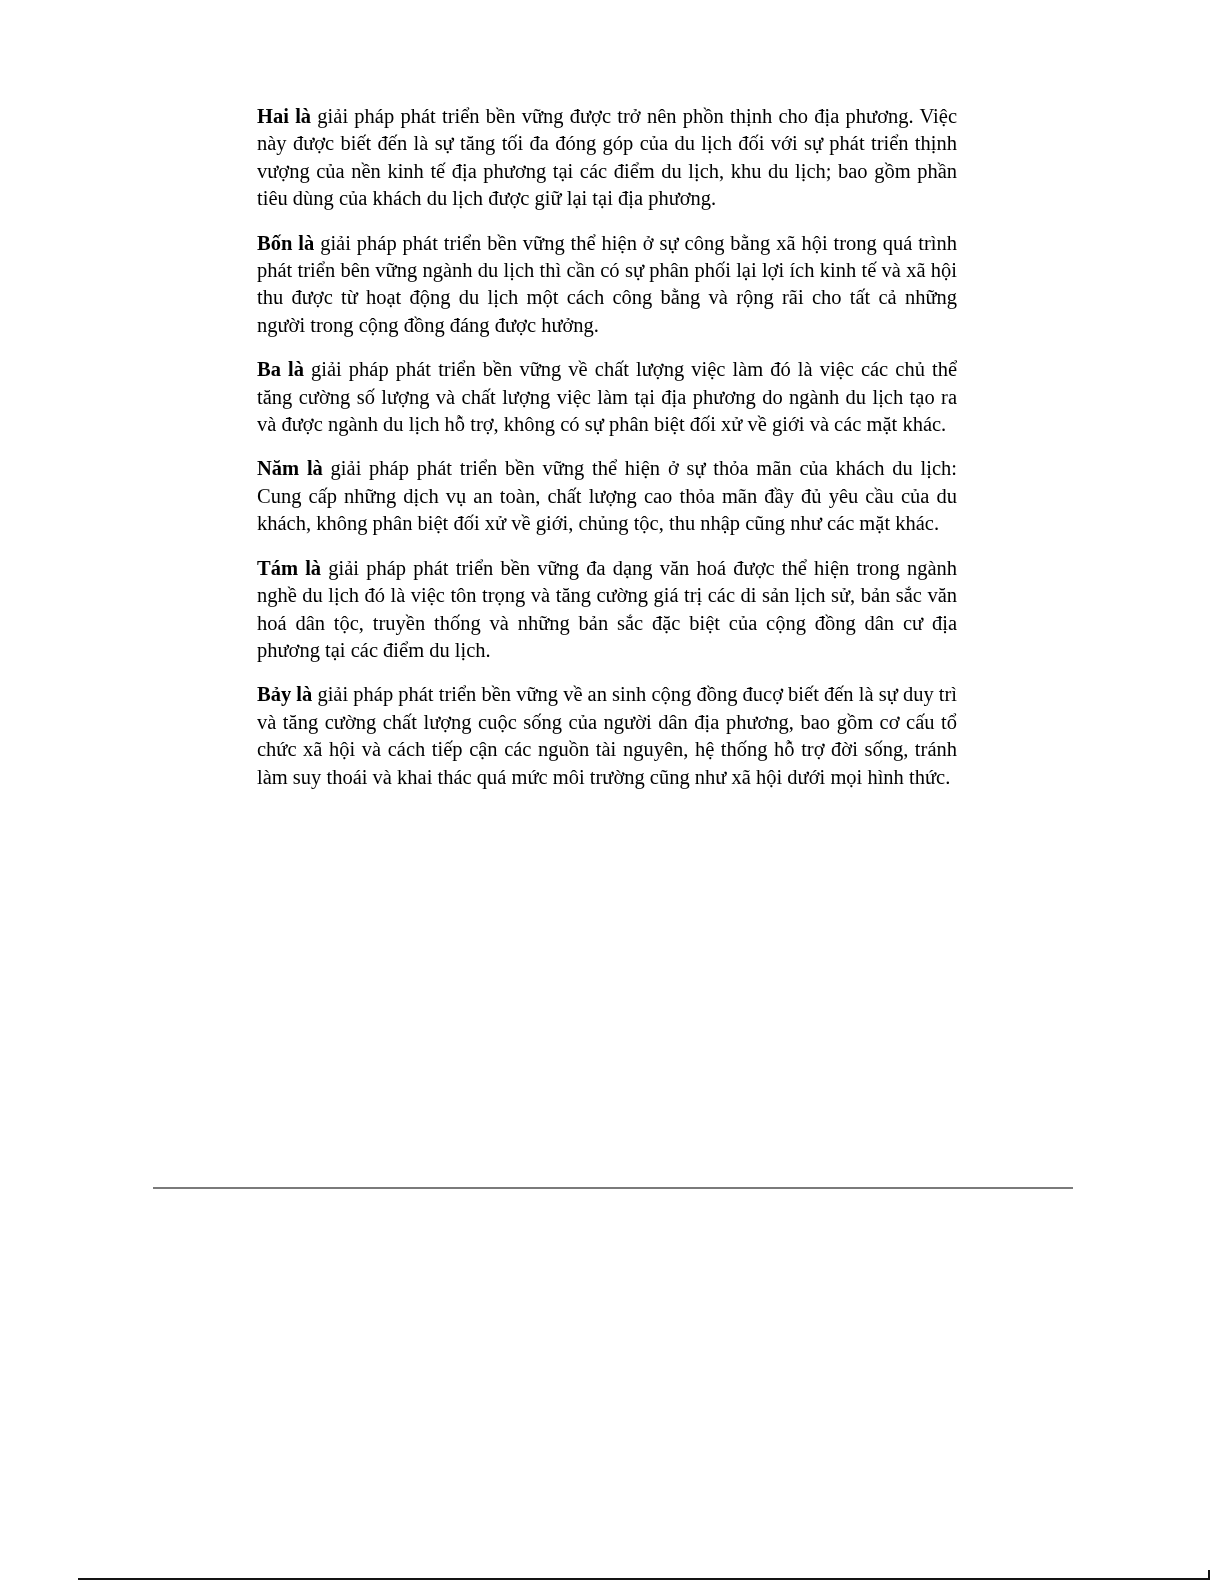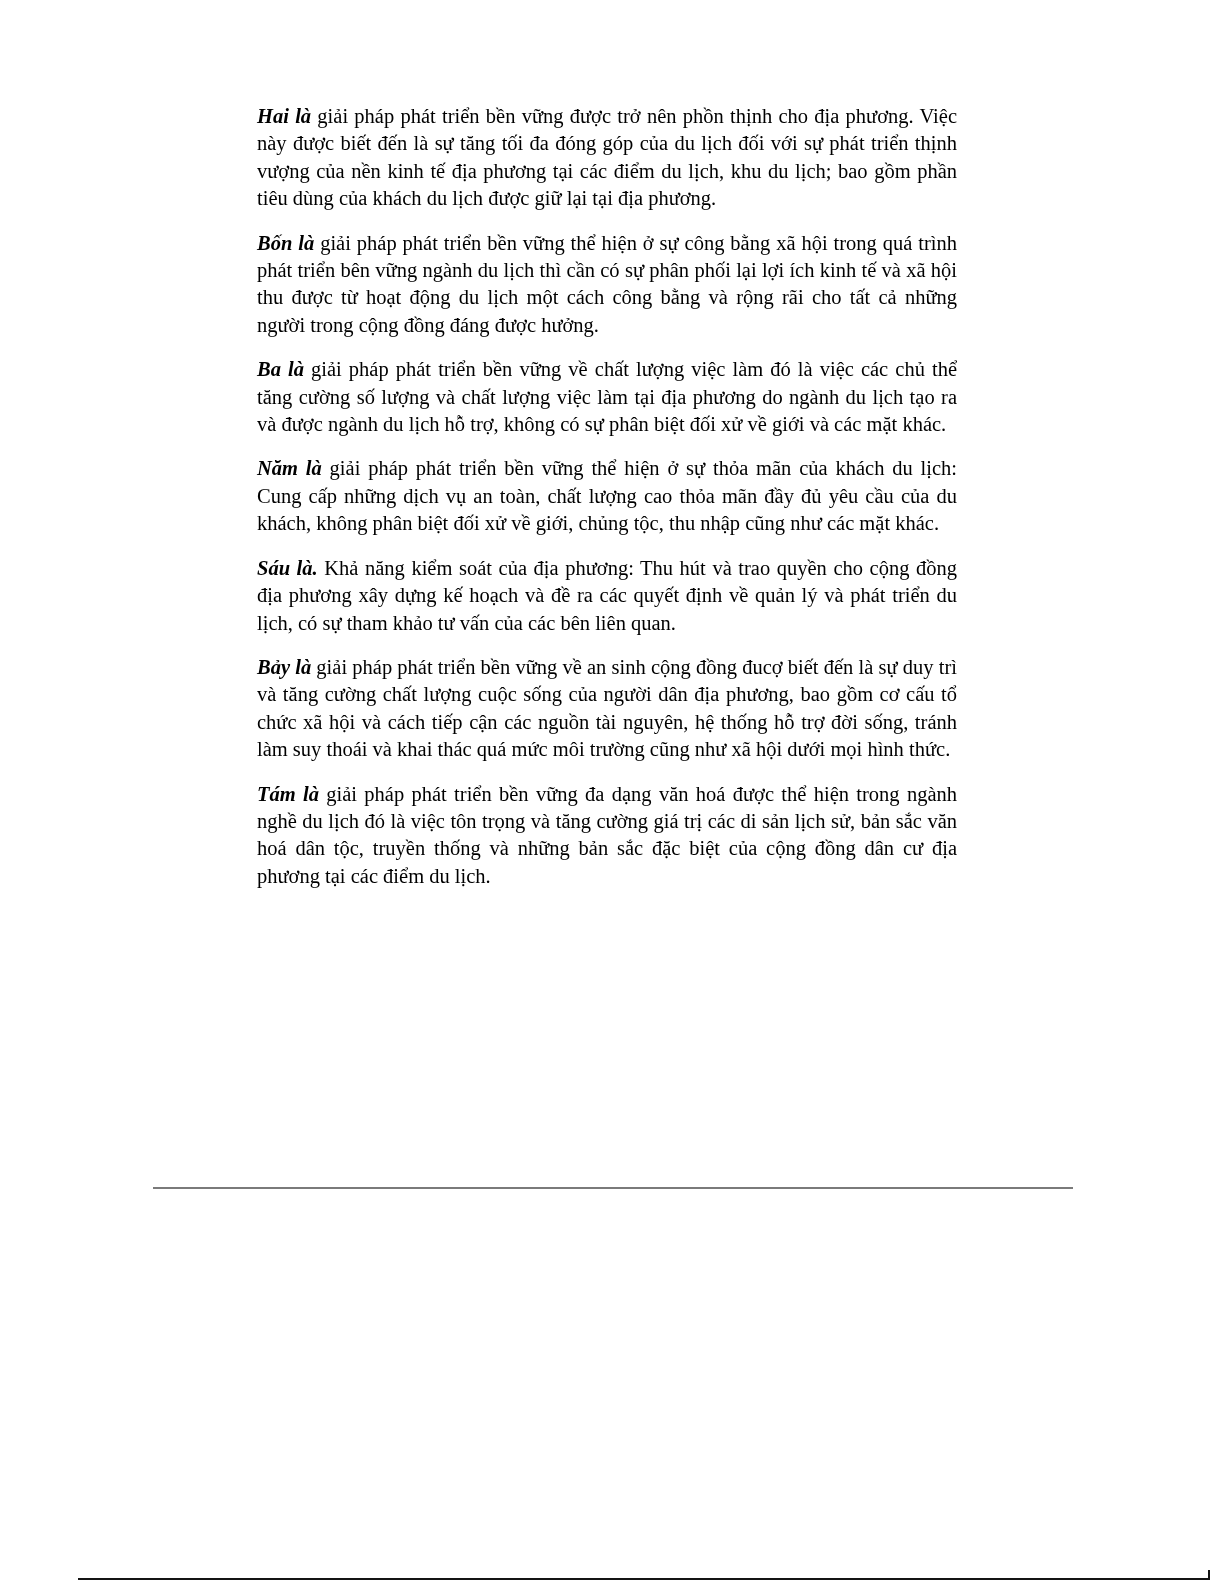--- a/index.html
+++ b/index.html
@@ -23,21 +23,20 @@
     width: 700px;
     font-size: 20.5px;
     line-height: 27.4px;
   }
   .para {
     margin: 0 0 17px 0;
     text-align: justify;
   }
   .para .lead {
     font-weight: bold;
-    font-style: italic;
   }
   .section-rule {
     position: absolute;
     left: 153px;
     top: 1187px;
     width: 920px;
     height: 2px;
   }
   .table-top-border {
     position: absolute;
@@ -62,25 +61,24 @@
   <div class="text-column">
 
     <p class="para"><span class="lead">Hai là</span><span> giải pháp phát triển bền vững được trở nên phồn thịnh cho địa phương. Việc này được biết đến là sự tăng tối đa đóng góp của du lịch đối với sự phát triển thịnh vượng của nền kinh tế địa phương tại các điểm du lịch, khu du lịch; bao gồm phần tiêu dùng của khách du lịch được giữ lại tại địa phương.</span></p>
 
     <p class="para"><span class="lead">Bốn là</span><span> giải pháp phát triển bền vững thể hiện ở sự công bằng xã hội trong quá trình phát triển bên vững ngành du lịch thì cần có sự phân phối lại lợi ích kinh tế và xã hội thu được từ hoạt động du lịch một cách công bằng và rộng rãi cho tất cả những người trong cộng đồng đáng được hưởng.</span></p>
 
     <p class="para"><span class="lead">Ba là</span><span> giải pháp phát triển bền vững về chất lượng việc làm đó là việc các chủ thể tăng cường số lượng và chất lượng việc làm tại địa phương do ngành du lịch tạo ra và được ngành du lịch hỗ trợ, không có sự phân biệt đối xử về giới và các mặt khác.</span></p>
 
     <p class="para"><span class="lead">Năm là</span><span> giải pháp phát triển bền vững thể hiện ở sự thỏa mãn của khách du lịch: Cung cấp những dịch vụ an toàn, chất lượng cao thỏa mãn đầy đủ yêu cầu của du khách, không phân biệt đối xử về giới, chủng tộc, thu nhập cũng như các mặt khác.</span></p>
 
-    <p class="para"><span class="lead">Sáu là.</span><span> Khả năng kiểm soát của địa phương: Thu hút và trao quyền cho cộng đồng địa phương xây dựng kế hoạch và đề ra các quyết định về quản lý và phát triển du lịch, có sự tham khảo tư vấn của các bên liên quan.</span></p>
+
+    <p class="para"><span class="lead">Tám là</span><span> giải pháp phát triển bền vững đa dạng văn hoá được thể hiện trong ngành nghề du lịch đó là việc tôn trọng và tăng cường giá trị các di sản lịch sử, bản sắc văn hoá dân tộc, truyền thống và những bản sắc đặc biệt của cộng đồng dân cư địa phương tại các điểm du lịch.</span></p>
 
     <p class="para"><span class="lead">Bảy là</span><span> giải pháp phát triển bền vững về an sinh cộng đồng đucợ biết đến là sự duy trì và tăng cường chất lượng cuộc sống của người dân địa phương, bao gồm cơ cấu tổ chức xã hội và cách tiếp cận các nguồn tài nguyên, hệ thống hỗ trợ đời sống, tránh làm suy thoái và khai thác quá mức môi trường cũng như xã hội dưới mọi hình thức.</span></p>
-
-    <p class="para"><span class="lead">Tám là</span><span> giải pháp phát triển bền vững đa dạng văn hoá được thể hiện trong ngành nghề du lịch đó là việc tôn trọng và tăng cường giá trị các di sản lịch sử, bản sắc văn hoá dân tộc, truyền thống và những bản sắc đặc biệt của cộng đồng dân cư địa phương tại các điểm du lịch.</span></p>
 
   </div>
 
   <div class="section-rule" style="background: rgb(122, 122, 122);"></div>
 
   <div class="table-top-border" style="background: rgb(20, 20, 20);"></div>
   <div class="table-corner-tick" style="background: rgb(20, 20, 20);"></div>
 
 </div>
 

